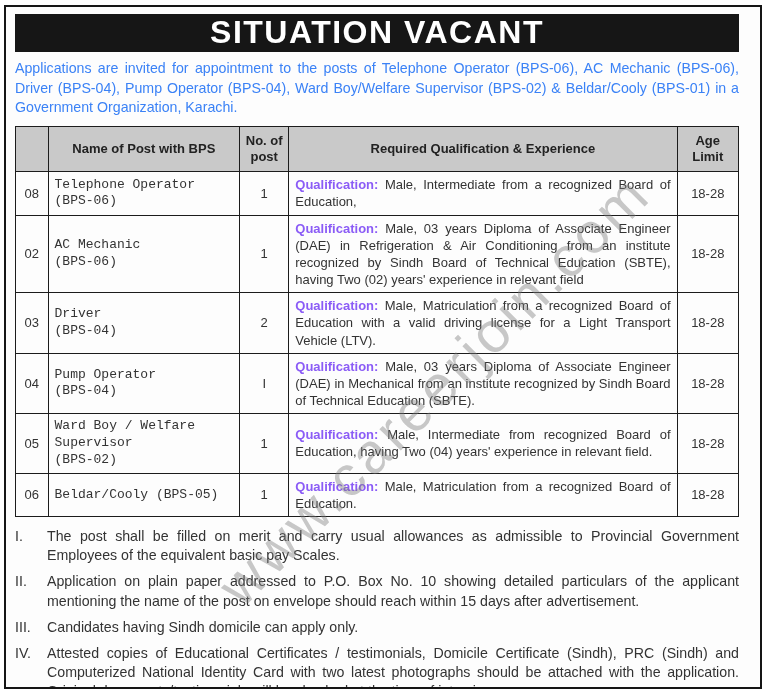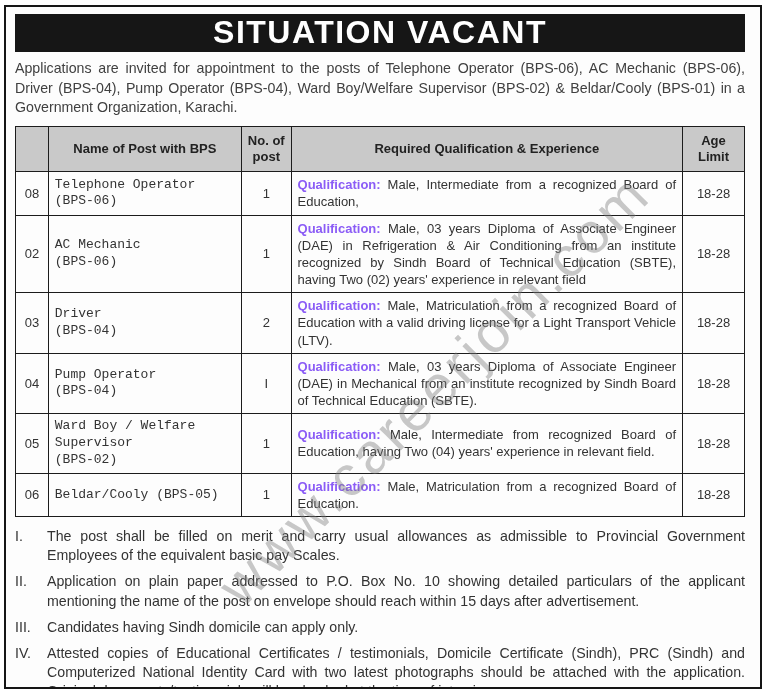--- a/index.html
+++ b/index.html
@@ -8,39 +8,39 @@
     background: #ffffff;
     font-family: "Liberation Sans", sans-serif;
     color: #2e2e2e;
     overflow: hidden;
   }
   .ad-frame {
     position: absolute;
     left: 4px; top: 5px; right: 6px; bottom: 5px;
     border: 2.5px solid #151515;
     background: #fdfdfd;
-    padding: 7px 15px 6px 9px;
+    padding: 7px 21px 6px 9px;
     overflow: hidden;
   }
   .title-bar {
     background: #161616;
     color: #ffffff;
     text-align: center;
     font-weight: 700;
     font-size: 32px;
     letter-spacing: 1.5px;
     line-height: 37px;
     height: 38px;
     margin-bottom: 7px;
   }
   .intro {
     font-size: 14.2px;
     line-height: 1.38;
     text-align: justify;
-    color: #404040;
+    color: #3b82f6;
     margin-bottom: 8px;
   }
   table.posts {
     width: 100%;
     border-collapse: collapse;
     table-layout: fixed;
   }
   table.posts th, table.posts td {
     border: 1.6px solid #1c1c1c;
     font-size: 13px;

